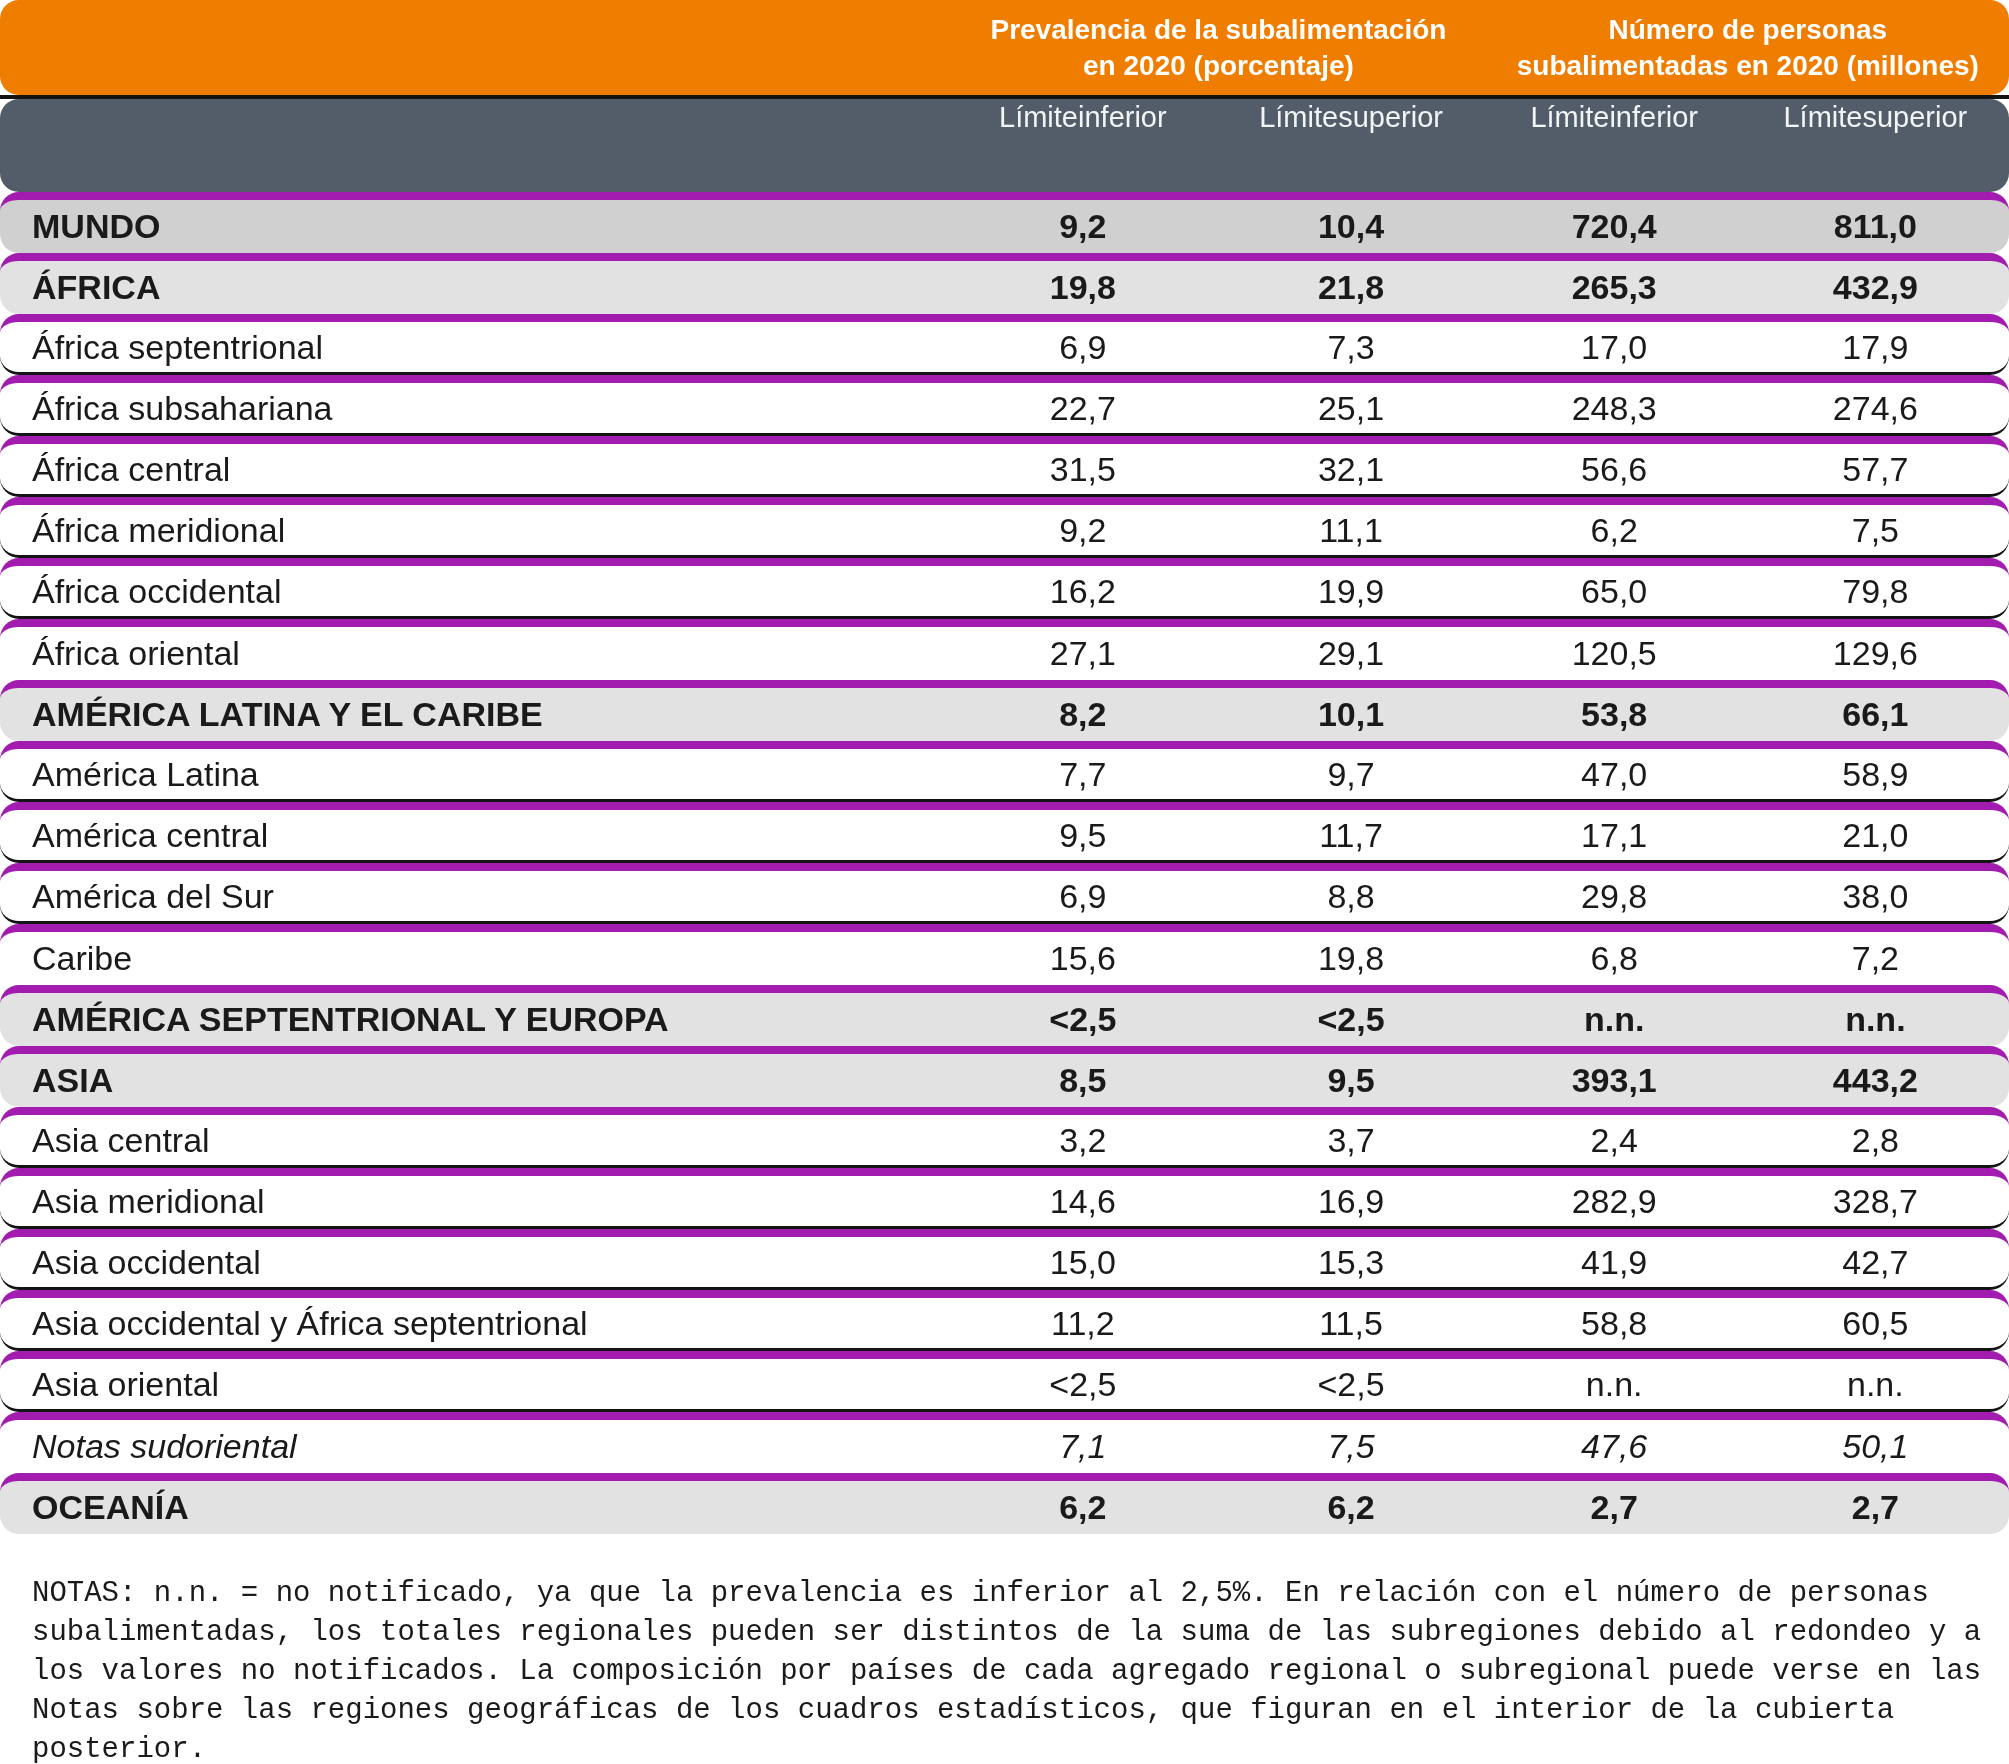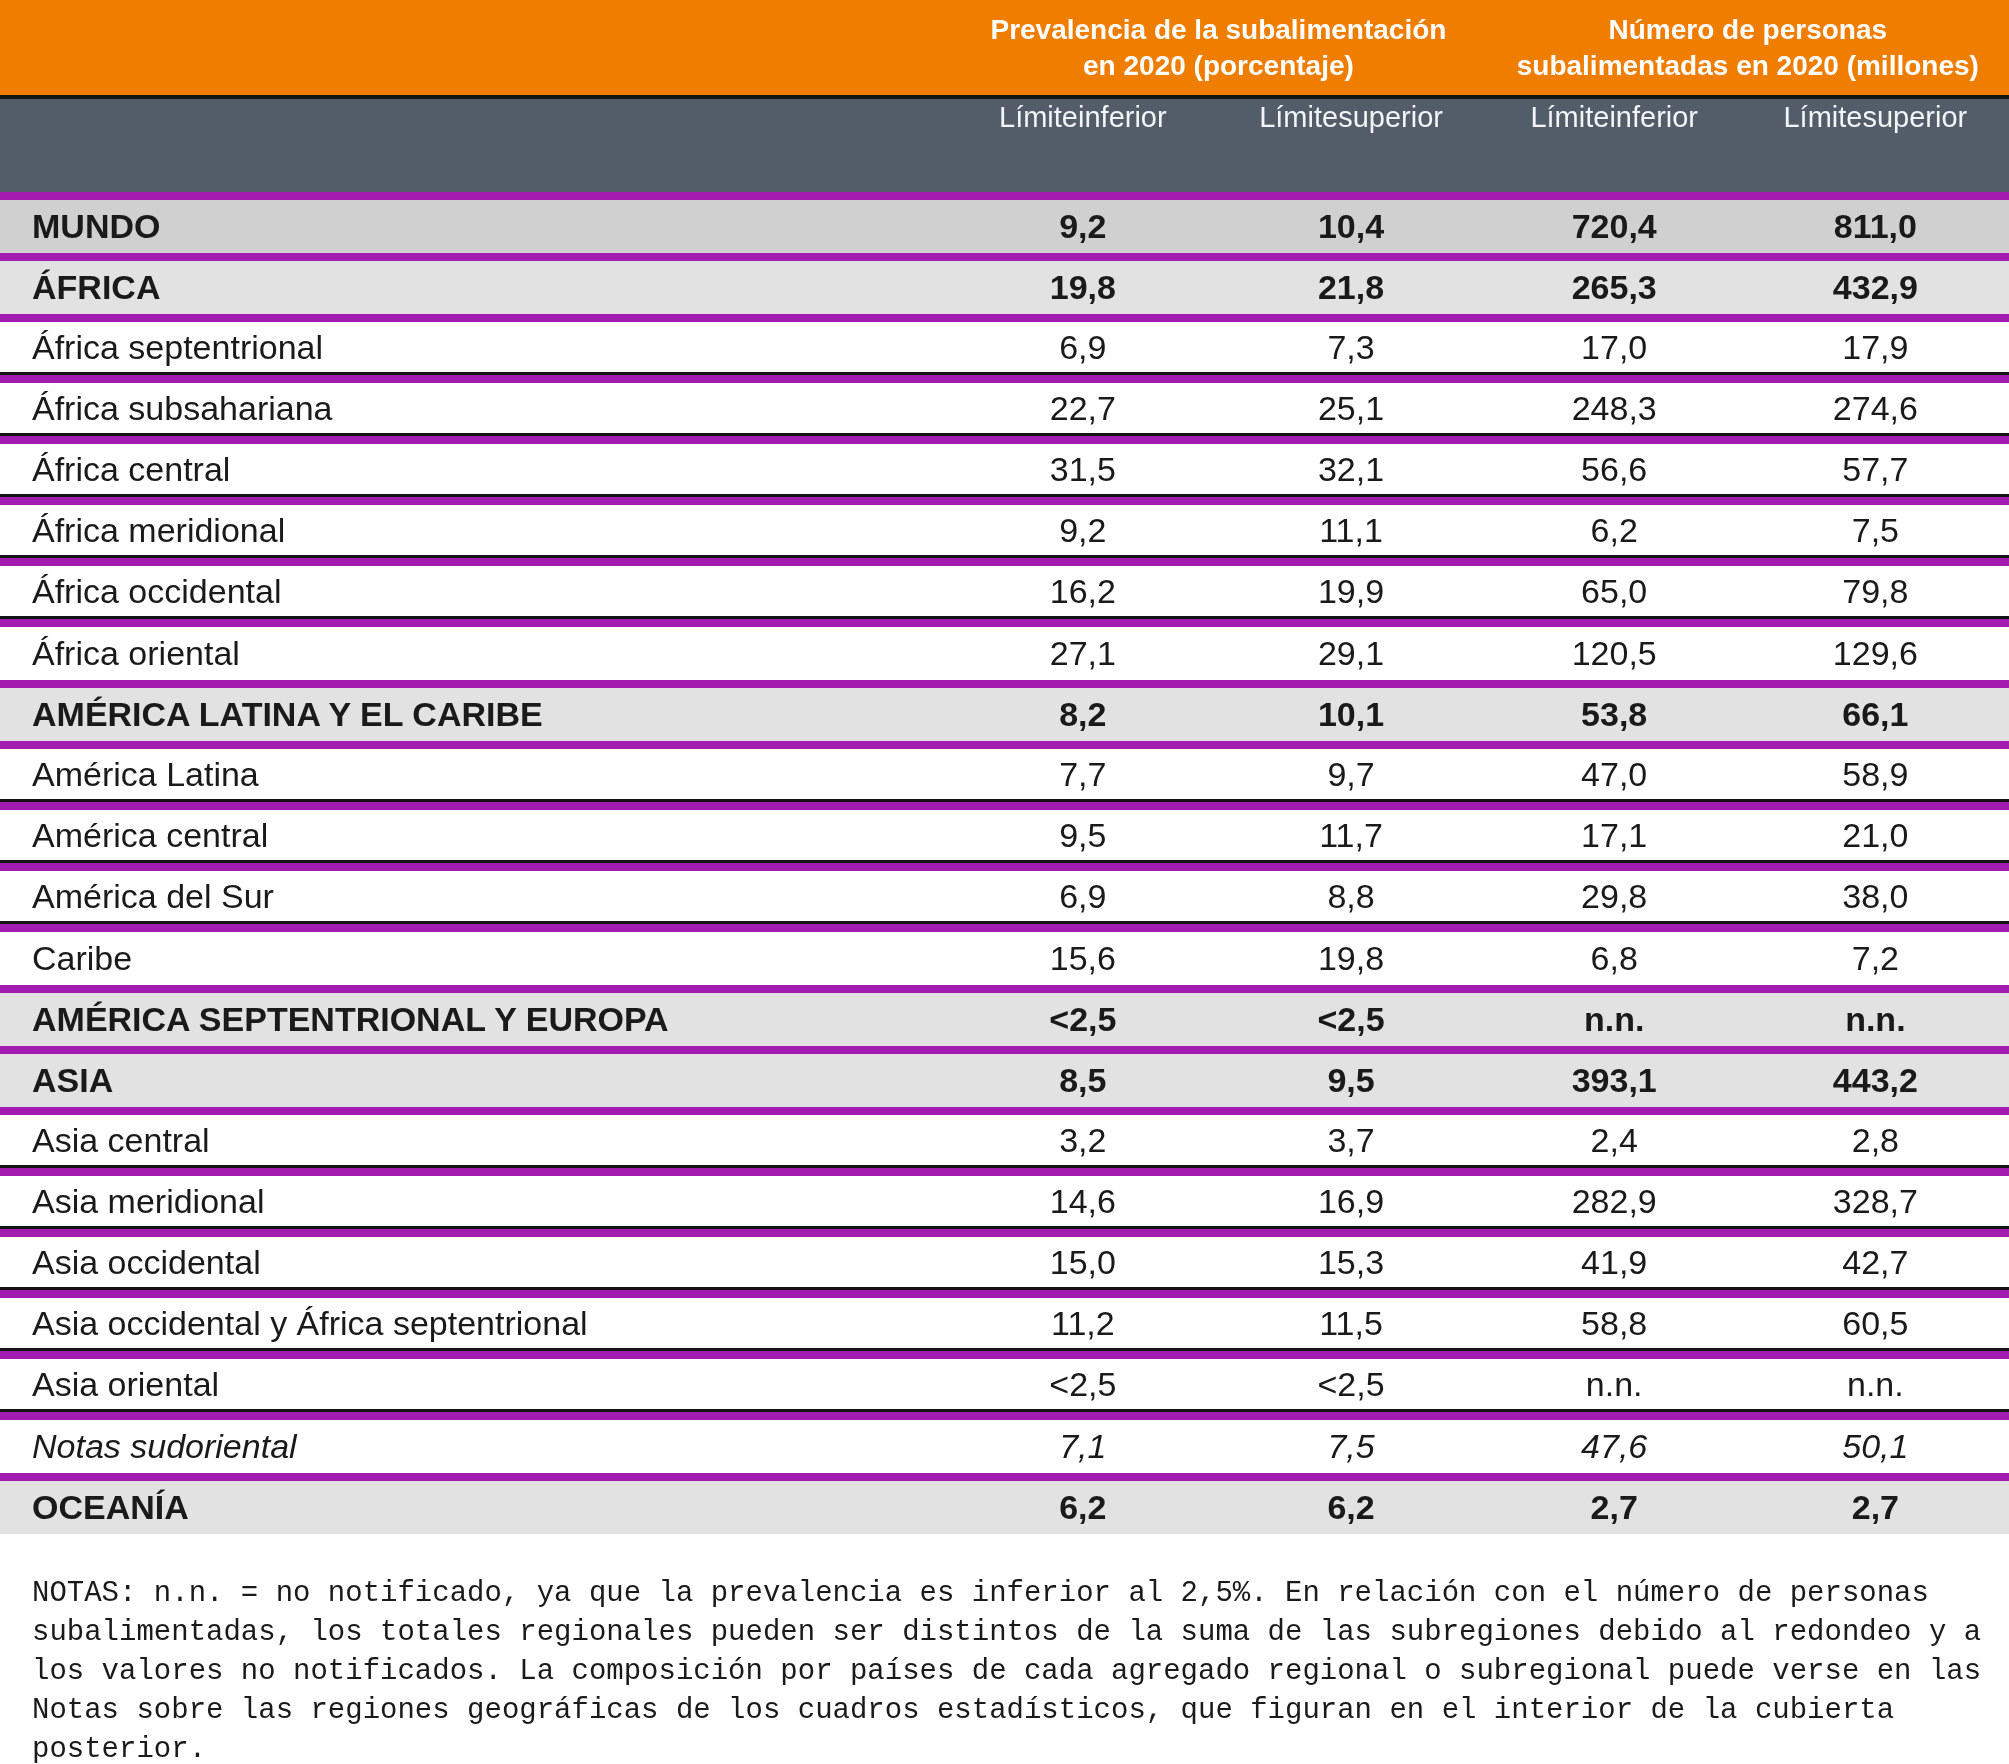--- a/index.html
+++ b/index.html
@@ -14,20 +14,21 @@
   html,body{margin:0;padding:0;background:#fff;}
   body{
     width:2009px;height:1764px;
     font-family:"Liberation Sans","DejaVu Sans",sans-serif;
     color:var(--ink);
     -webkit-font-smoothing:antialiased;
   }
   .grid5{
     display:grid;
     grid-template-columns:47.3% 13.2% 13.5% 12.7% 13.3%;
+    border-radius:19px;
   }
   
   .orange-header{
     background:var(--orange);
     height:95px;
   }
   .oh-cell{
     display:flex;flex-direction:column;justify-content:center;
     text-align:center;color:#fff;font-weight:bold;
     font-size:28px;line-height:36px;white-space:nowrap;

